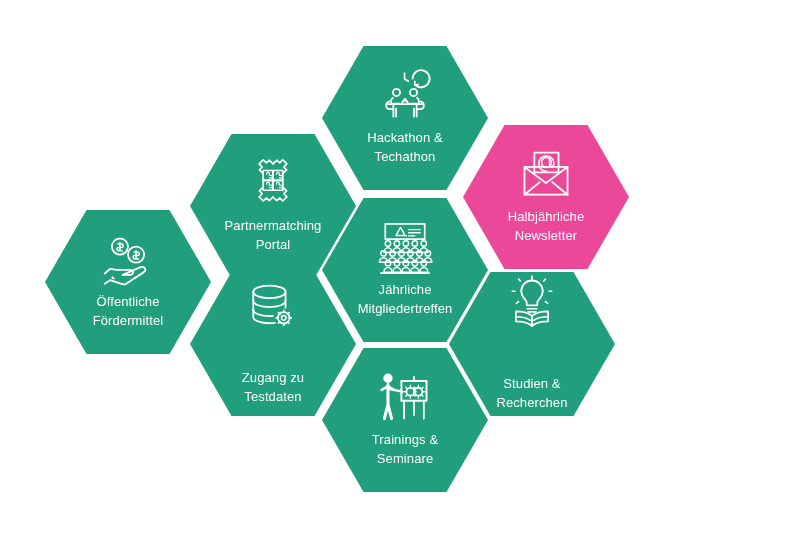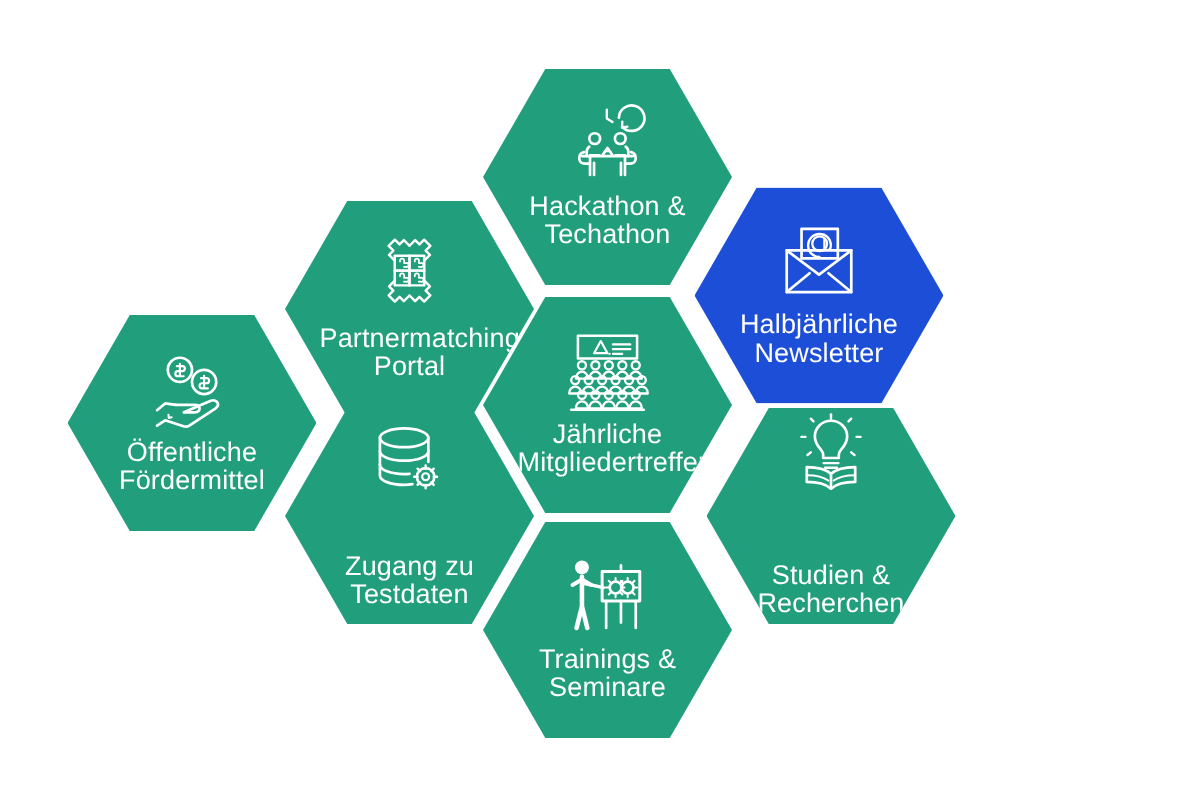--- a/index.html
+++ b/index.html
@@ -47,38 +47,38 @@
   }
   .hex-icon svg {
     display: block;
     width: 100%;
     height: 100%;
     overflow: visible;
   }
 
   .hex-label {
     color: #ffffff;
-    font-size: 18px;
+    font-size: 13px;
     line-height: 19px;
     text-align: center;
     letter-spacing: 0.1px;
     font-weight: 400;
     white-space: pre-line;
     max-width: 120px;
   }
 
   
   .pos-foerdermittel     { left: 45px;  top: 198px; }
   .pos-partnermatching   { left: 190px; top: 134px; }
   .pos-hackathon         { left: 322px; top: 46px;  }
   .pos-newsletter        { left: 463px; top: 125px; }
   .pos-workshops         { left: 608px; top: 198px; }
   .pos-zugang            { left: 190px; top: 272px; }
   .pos-mitglieder        { left: 322px; top: 198px; }
-  .pos-studien           { left: 471px; top: 272px; gap: 40px; }
+  .pos-studien           { left: 449px; top: 272px; gap: 40px; }
   .pos-trainings         { left: 322px; top: 348px; }
 </style>
 </head>
 <body style="background: rgb(255, 255, 255);">
 
 <div id="hex-board">
 
   <div class="hex pos-foerdermittel" style="background: rgb(33, 158, 123); margin-top: 12px;">
     <div class="hex-icon">
       <svg viewBox="0 0 64 58" fill="none" stroke="#ffffff" stroke-width="2" stroke-linecap="round" stroke-linejoin="round">
@@ -134,21 +134,21 @@
         <path d="M19 38v14M45 38v14"></path>
         <path d="M22 43v9M42 43v9"></path>
         <path d="M28.5 37l3.5-5 3.5 5"></path>
         <path d="M29.8 34.5h4.4" stroke-width="1.4"></path>
       </svg>
     </div>
     <div class="hex-label" style="color: rgb(255, 255, 255);">Hackathon &amp;
 Techathon</div>
   </div>
 
-  <div class="hex pos-newsletter" style="background: #1d4ed8;">
+  <div class="hex pos-newsletter" style="background: #ec4899;">
     <div class="hex-icon">
       <svg viewBox="0 0 64 58" fill="none" stroke="#ffffff" stroke-width="2" stroke-linecap="round" stroke-linejoin="round">
         <rect x="19" y="4" width="27" height="22"></rect>
         <circle cx="32.5" cy="15" r="5.5" stroke-width="1.7"></circle>
         <path d="M36 11.5v6c0 1.5 1 2.3 2.2 2.3 1.6 0 2.6-1.3 2.6-3.6 0-5-3.6-8.4-8.4-8.4-4.8 0-8.5 3.6-8.5 8.5s3.6 8.6 8.5 8.6" stroke-width="1.7"></path>
         <path d="M8 20h48v31H8z"></path>
         <path d="M8 20l24 18 24-18"></path>
         <path d="M8 51l17-14M56 51L39 37"></path>
       </svg>
     </div>

